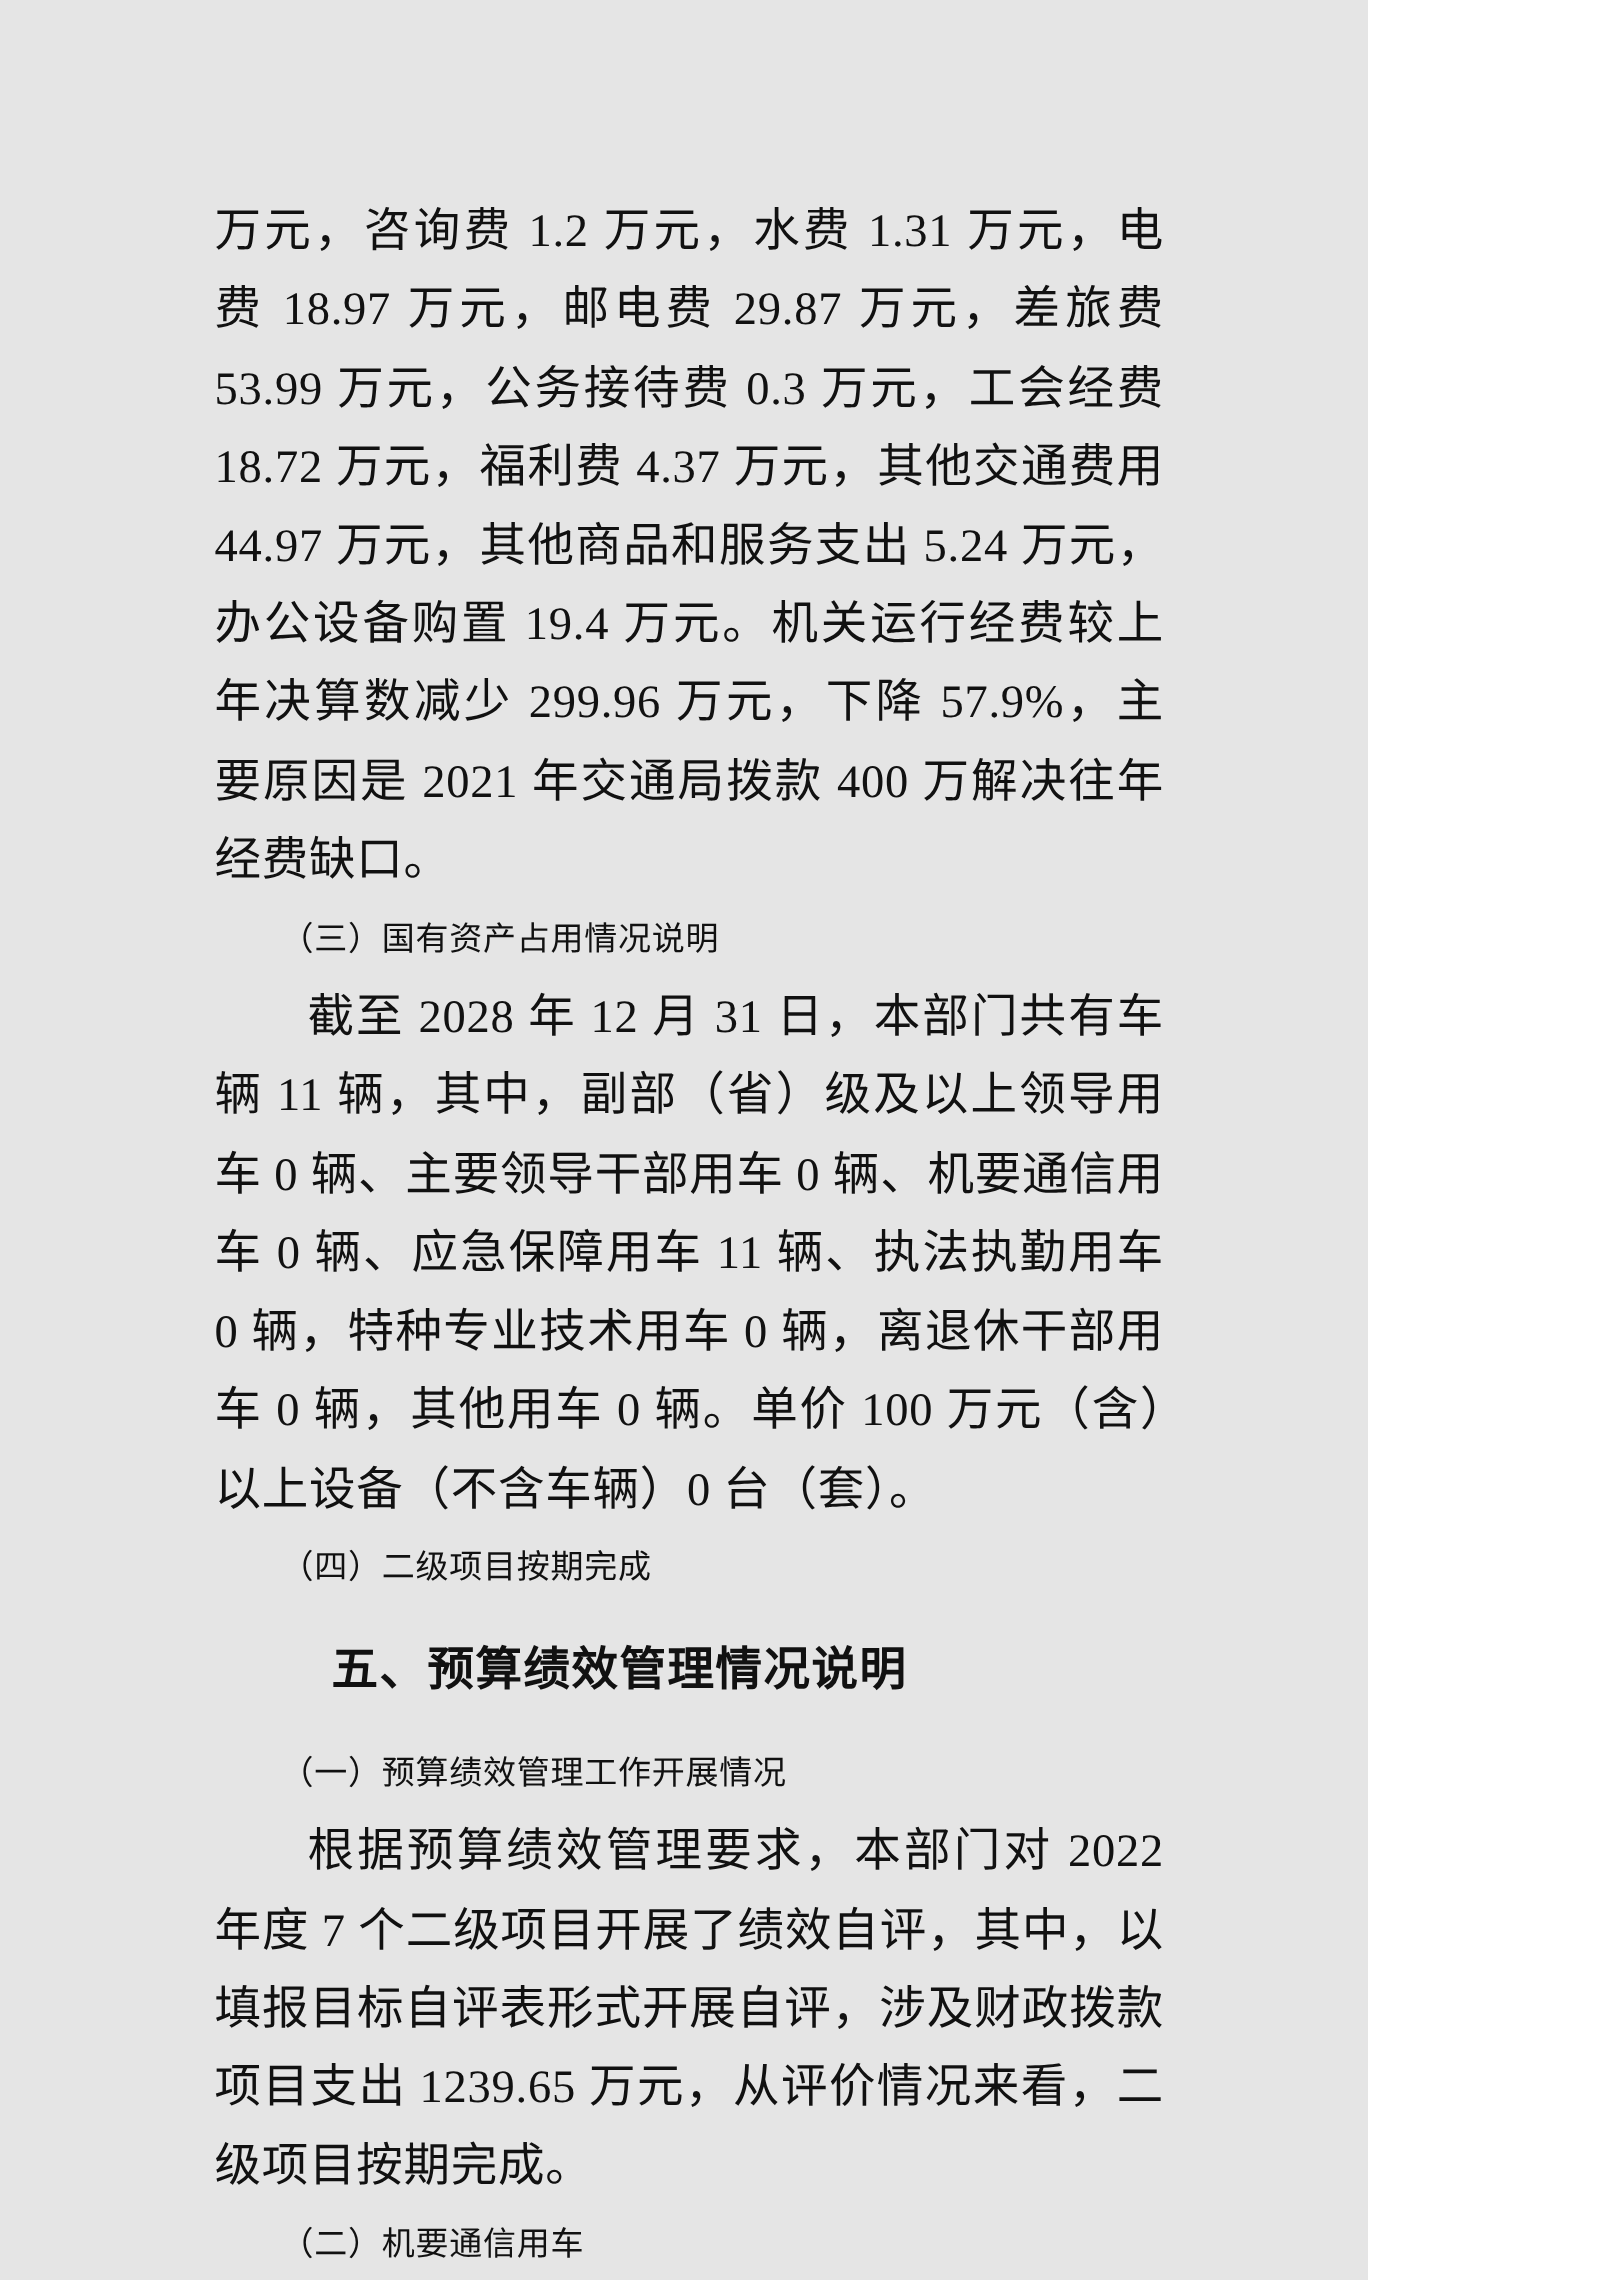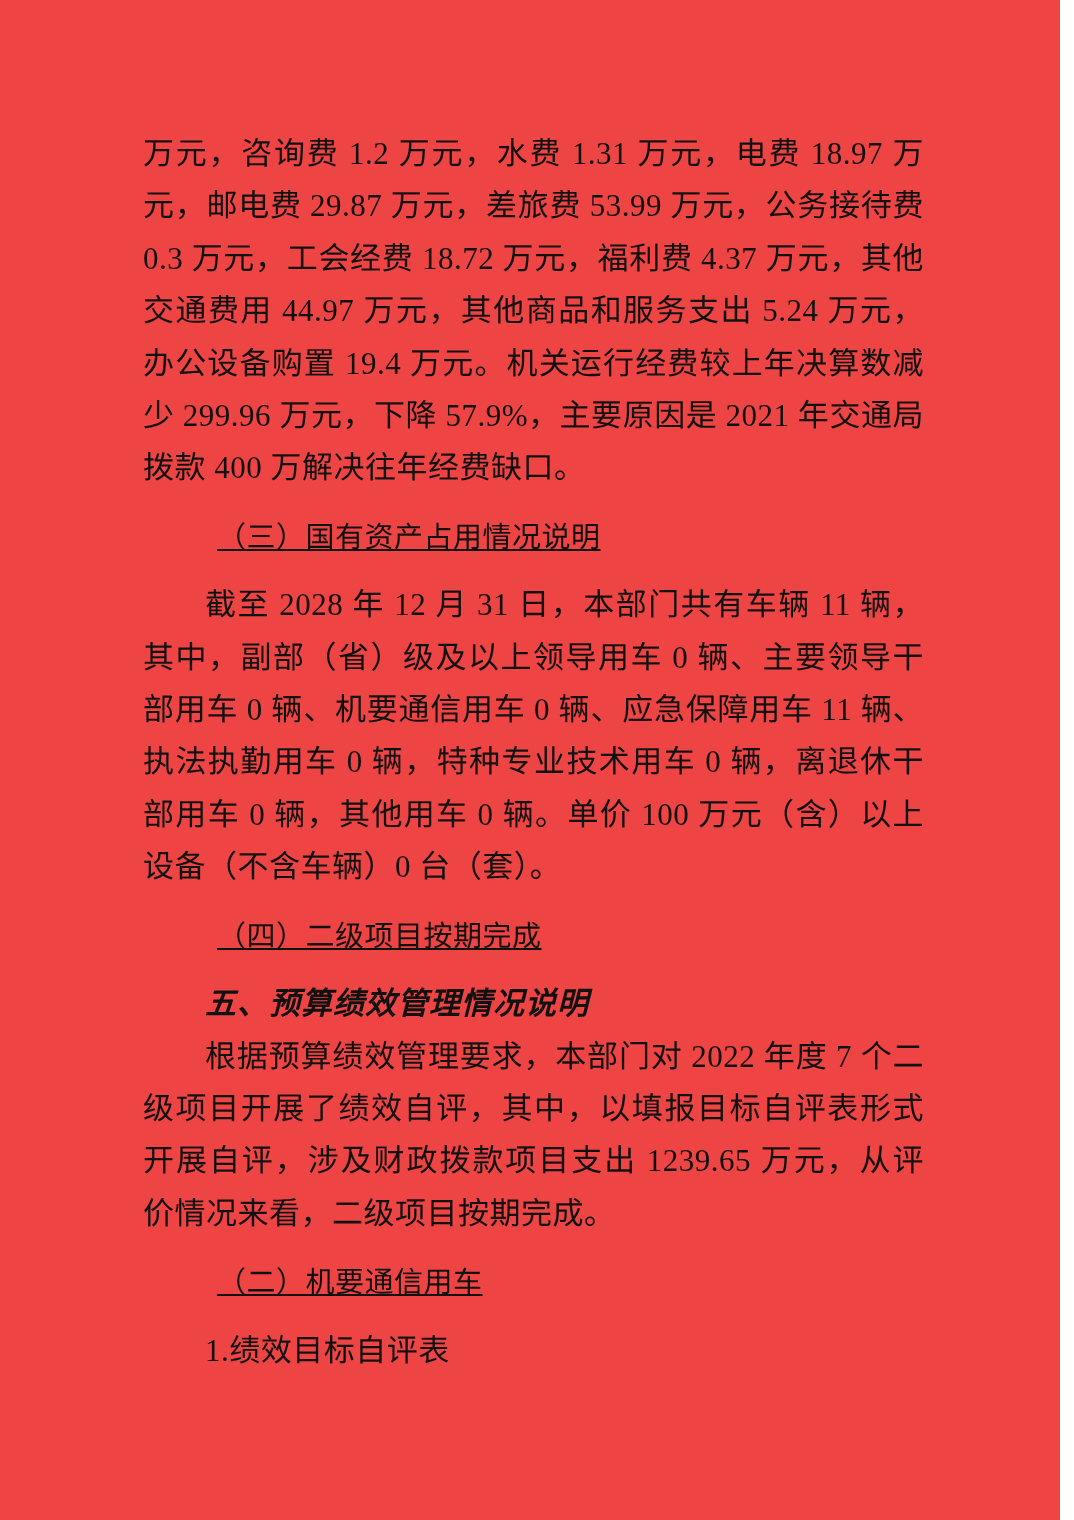--- a/index.html
+++ b/index.html
@@ -7,70 +7,69 @@
     padding: 0;
     background: #ffffff;
   }
   body {
     width: 1074px;
     height: 1520px;
     overflow: hidden;
   }
   .page {
     box-sizing: border-box;
-    width: 1060px;
+    width: 912px;
     height: 1520px;
-    background: #ef4444;
+    background: #e5e5e5;
     color: #111111;
     padding: 128px 136px 0 143px;
     font-family: "Liberation Serif", "DejaVu Serif", serif;
     font-size: 31px;
     line-height: 52.4px;
   }
   .para {
     margin: 0;
     text-align: justify;
     text-justify: inter-character;
     letter-spacing: 0.5px;
   }
   .para.indent {
     text-indent: 2em;
   }
   .h-kai {
-    margin: 16px;
+    margin: 0;
     text-indent: 2em;
     font-weight: normal;
-    font-size: 29px;
+    font-size: 22px;
     letter-spacing: 0.5px;
-    text-decoration: underline;
   }
   .h-hei {
-    margin: 0;
+    margin: 16px;
     text-indent: 2em;
     font-family: "Liberation Sans", "DejaVu Sans", sans-serif;
     font-weight: 700;
     font-size: 31px;
     letter-spacing: 1px;
-    font-style: italic;
   }
 </style>
 </head>
 <body>
 
 <div class="page">
   <p class="para">万元，咨询费 1.2 万元，水费 1.31 万元，电费 18.97 万元，邮电费 29.87 万元，差旅费 53.99 万元，公务接待费 0.3 万元，工会经费 18.72 万元，福利费 4.37 万元，其他交通费用 44.97 万元，其他商品和服务支出 5.24 万元，办公设备购置 19.4 万元。机关运行经费较上年决算数减少 299.96 万元，下降 57.9%，主要原因是 2021 年交通局拨款 400 万解决往年经费缺口。</p>
 
   <p class="h-kai">（三）国有资产占用情况说明</p>
 
   <p class="para indent">截至 2028 年 12 月 31 日，本部门共有车辆 11 辆，其中，副部（省）级及以上领导用车 0 辆、主要领导干部用车 0 辆、机要通信用车 0 辆、应急保障用车 11 辆、执法执勤用车 0 辆，特种专业技术用车 0 辆，离退休干部用车 0 辆，其他用车 0 辆。单价 100 万元（含）以上设备（不含车辆）0 台（套）。</p>
 
   <p class="h-kai">（四）二级项目按期完成</p>
 
 
   <p class="h-hei">五、预算绩效管理情况说明</p>
 
+  <p class="h-kai">（一）预算绩效管理工作开展情况</p>
 
   <p class="para indent">根据预算绩效管理要求，本部门对 2022 年度 7 个二级项目开展了绩效自评，其中，以填报目标自评表形式开展自评，涉及财政拨款项目支出 1239.65 万元，从评价情况来看，二级项目按期完成。</p>
 
   <p class="h-kai">（二）机要通信用车</p>
 
   <p class="para indent">1.绩效目标自评表</p>
 </div>
 
 </body></html>

